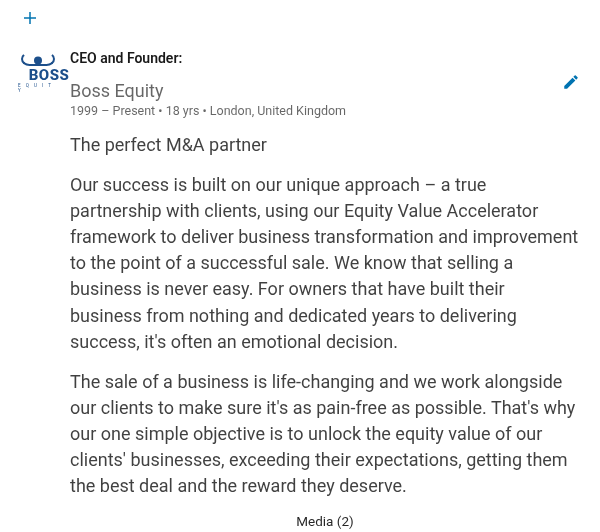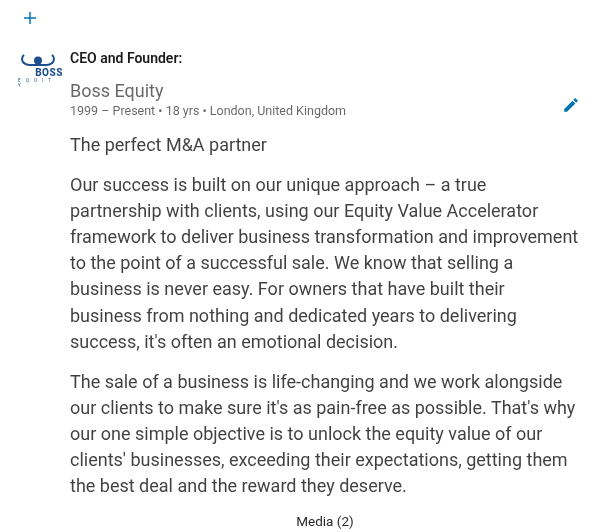--- a/index.html
+++ b/index.html
@@ -59,37 +59,37 @@
   .logo-eye::after {
     content: "";
     position: absolute;
     width: 8px; height: 8px;
     background: #1c4f8b;
     border-radius: 50%;
     left: 50%; top: 50%;
     transform: translate(-50%, -30%);
   }
   .logo-text {
-    font-size: 10px;
+    font-size: 15px;
     font-weight: 800;
     color: #1c4f8b;
     letter-spacing: 0.5px;
     padding-left: 22px;
   }
   .logo-sub {
     font-size: 4.5px;
     letter-spacing: 2px;
     color: #1c4f8b;
     margin-top: 1px;
   }
   .entry-body { flex: 1; }
   .entry-head {
     display: flex;
     justify-content: space-between;
-    align-items: flex-end;
+    align-items: center;
   }
   .job-title {
     font-size: 14px;
     font-weight: 600;
     color: rgba(0,0,0,0.9);
   }
   .company {
     font-size: 18px;
     color: rgba(0,0,0,0.6);
     margin-top: 14px;

